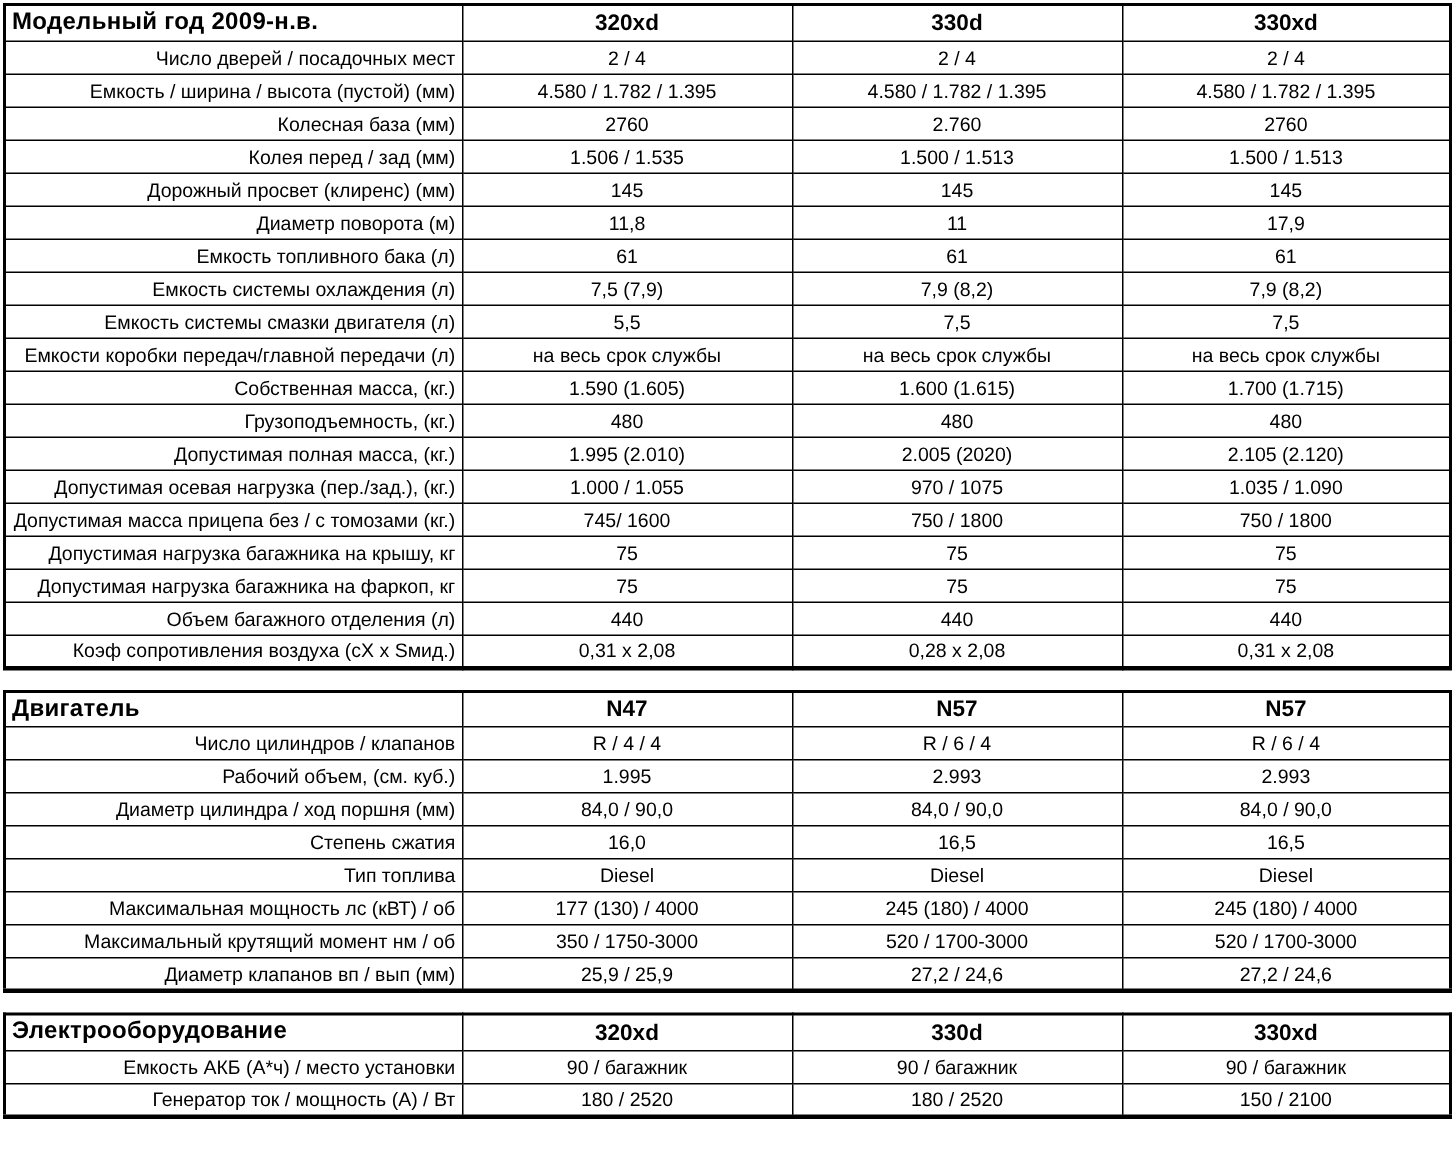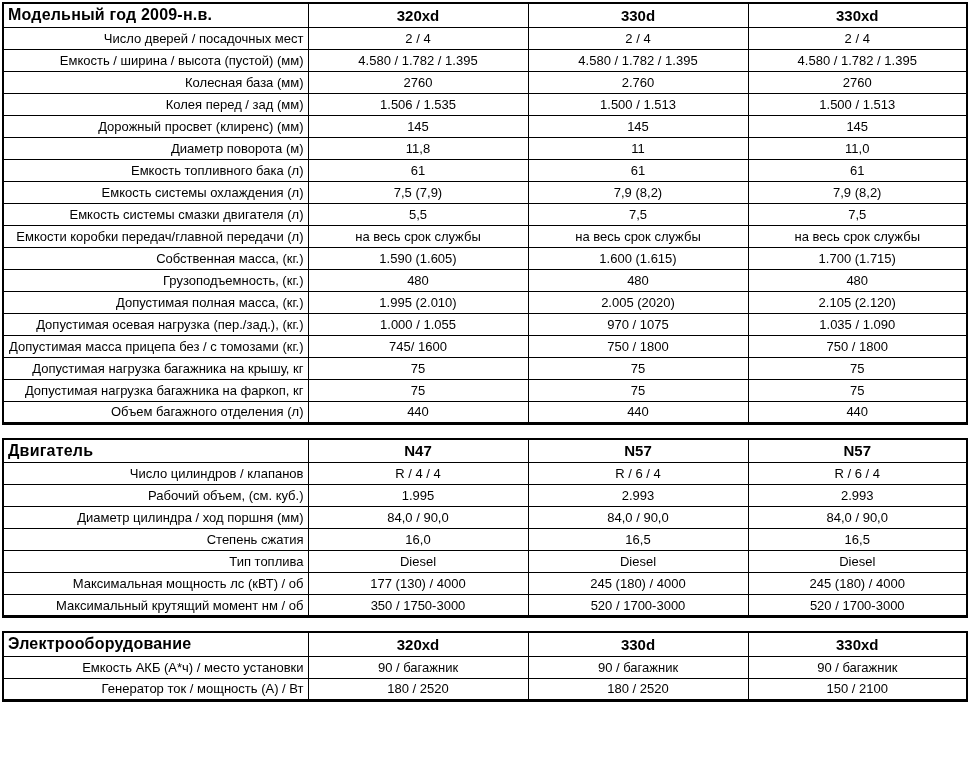--- a/index.html
+++ b/index.html
@@ -111,21 +111,21 @@
         <tr>
           <td class="row-label">Дорожный просвет (клиренс)  (мм)</td>
           <td class="cell-value">145</td>
           <td class="cell-value">145</td>
           <td class="cell-value">145</td>
         </tr>
         <tr>
           <td class="row-label">Диаметр поворота (м)</td>
           <td class="cell-value">11,8</td>
           <td class="cell-value">11</td>
-          <td class="cell-value">11,0</td>
+          <td class="cell-value">17,9</td>
         </tr>
         <tr>
           <td class="row-label">Емкость топливного бака (л)</td>
           <td class="cell-value">61</td>
           <td class="cell-value">61</td>
           <td class="cell-value">61</td>
         </tr>
         <tr>
           <td class="row-label">Емкость системы охлаждения (л)</td>
           <td class="cell-value">7,5 (7,9)</td>
@@ -184,20 +184,26 @@
           <td class="row-label">Допустимая нагрузка  багажника на фаркоп, кг</td>
           <td class="cell-value">75</td>
           <td class="cell-value">75</td>
           <td class="cell-value">75</td>
         </tr>
         <tr>
           <td class="row-label">Объем багажного отделения (л)</td>
           <td class="cell-value">440</td>
           <td class="cell-value">440</td>
           <td class="cell-value">440</td>
+        </tr>
+        <tr>
+          <td class="row-label">Коэф сопротивления воздуха (сХ х Sмид.)</td>
+          <td class="cell-value">0,31 х 2,08</td>
+          <td class="cell-value">0,28 х 2,08</td>
+          <td class="cell-value">0,31 х 2,08</td>
         </tr>
       </tbody>
     </table>
     <table class="spec-table">
       <colgroup>
         <col style="width: 305px;">
         <col style="width: 220px;">
         <col style="width: 220px;">
         <col style="width: 219px;">
       </colgroup>
@@ -245,20 +251,26 @@
           <td class="cell-value">177 (130) / 4000</td>
           <td class="cell-value">245 (180) / 4000</td>
           <td class="cell-value">245 (180) / 4000</td>
         </tr>
         <tr>
           <td class="row-label">Максимальный крутящий момент нм / об</td>
           <td class="cell-value">350 / 1750-3000</td>
           <td class="cell-value">520 / 1700-3000</td>
           <td class="cell-value">520 / 1700-3000</td>
         </tr>
+        <tr>
+          <td class="row-label">Диаметр клапанов вп / вып (мм)</td>
+          <td class="cell-value">25,9 / 25,9</td>
+          <td class="cell-value">27,2 / 24,6</td>
+          <td class="cell-value">27,2 / 24,6</td>
+        </tr>
       </tbody>
     </table>
     <table class="spec-table">
       <colgroup>
         <col style="width: 305px;">
         <col style="width: 220px;">
         <col style="width: 220px;">
         <col style="width: 219px;">
       </colgroup>
       <thead>

